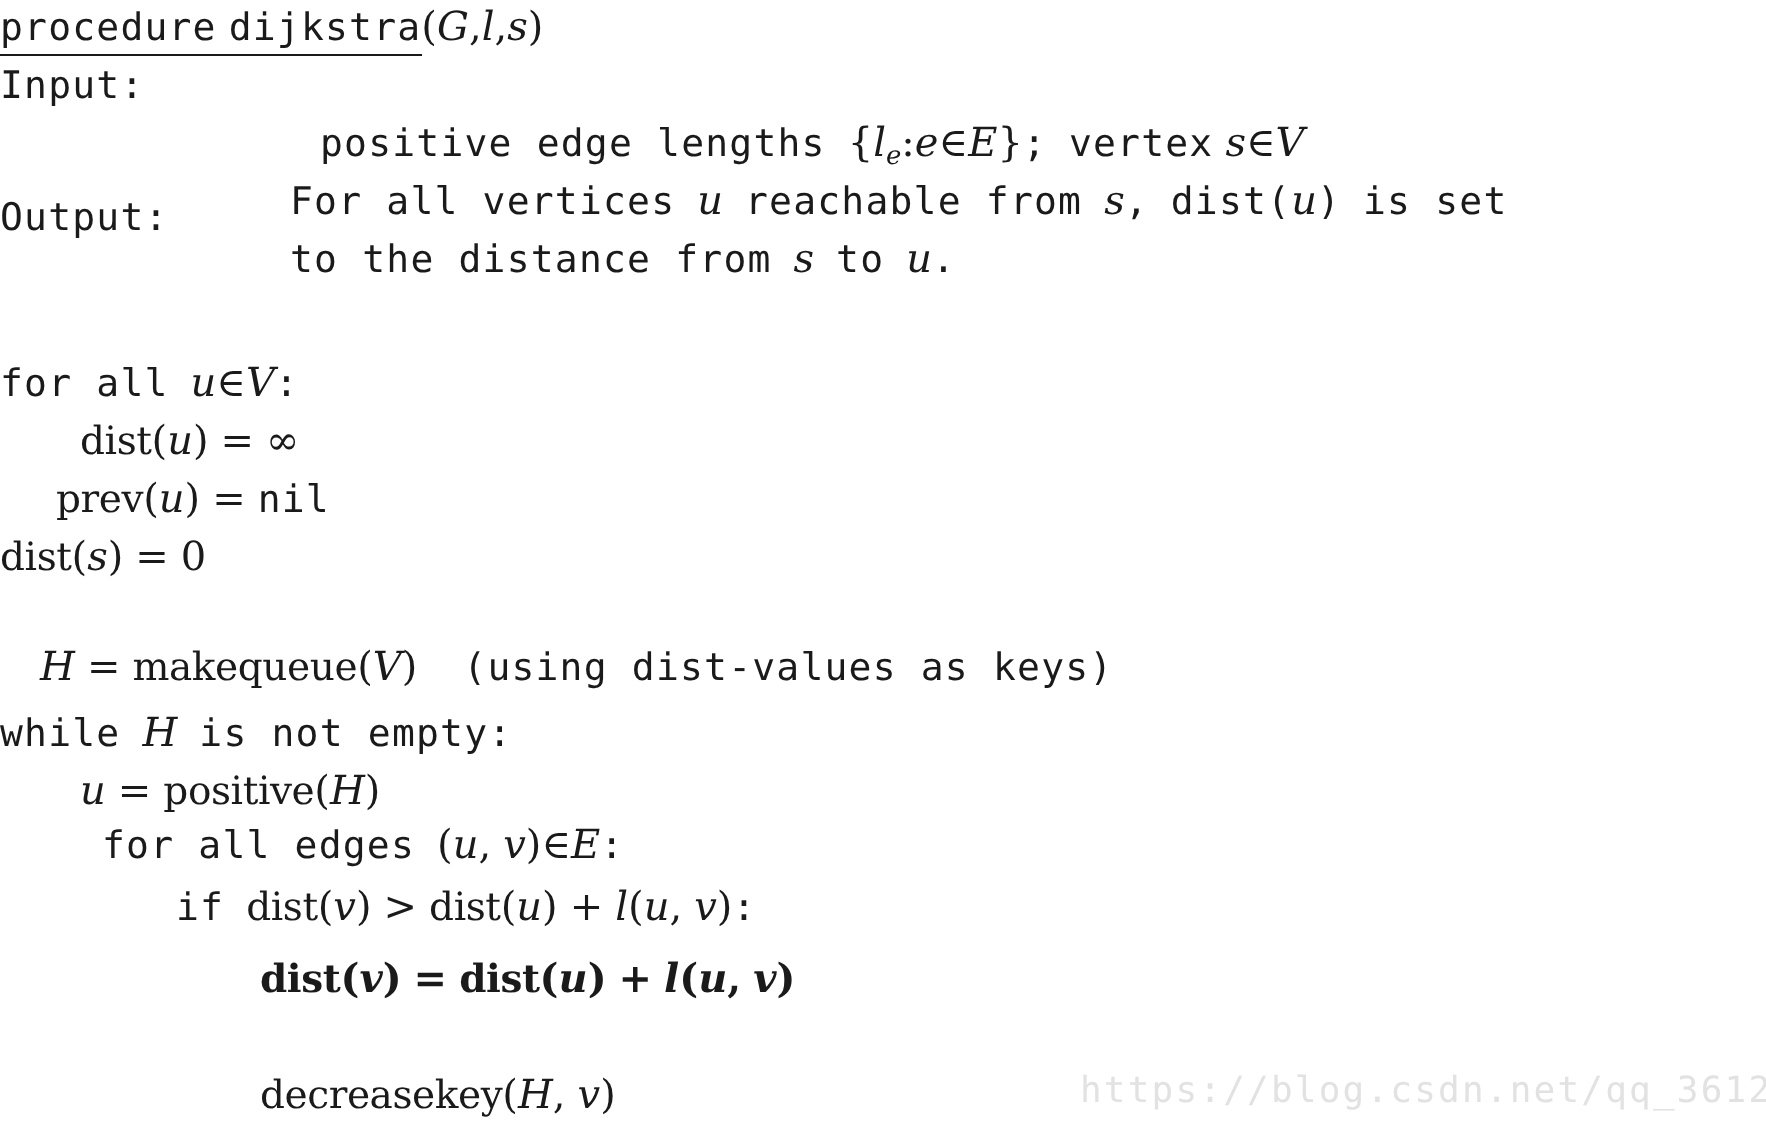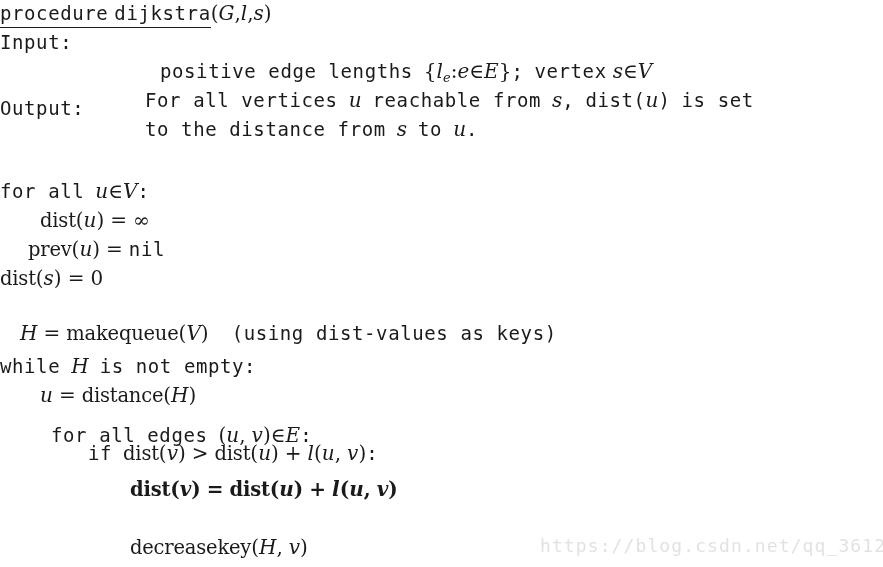--- a/index.html
+++ b/index.html
@@ -129,24 +129,24 @@
 
   <div class="line" style="top:324px;padding-left:20px;">
     <span class="mi">H</span><span class="sp"></span><span class="mo">=</span><span class="sp"></span><span class="rm">makequeue</span><span class="mo">(</span><span class="mi">V</span><span class="mo">)</span><span class="sp3"></span><span class="sp"></span><span class="tt">(using dist-values as keys)</span>
   </div>
 
   <div class="line" style="top:357px;">
     <span class="tt">while</span><span class="sp2"></span><span class="mi">H</span><span class="sp2"></span><span class="tt">is not empty:</span>
   </div>
 
   <div class="line" style="top:386px; left:40px;">
-    <span class="mi">u</span><span class="sp"></span><span class="mo">=</span><span class="sp"></span><span class="rm">distance</span><span class="mo">(</span><span class="mi">H</span><span class="mo">)</span>
+    <span class="mi">u</span><span class="sp"></span><span class="mo">=</span><span class="sp"></span><span class="rm">positive</span><span class="mo">(</span><span class="mi">H</span><span class="mo">)</span>
   </div>
 
-  <div class="line" style="top:426px; left:51px;">
+  <div class="line" style="top:413px; left:51px;">
     <span class="tt">for all edges</span><span class="sp2"></span><span class="mo">(</span><span class="mi">u</span><span class="mo">,</span><span class="sp"></span><span class="mi">v</span><span class="mo">)</span><span class="mo">∈</span><span class="mi">E</span><span class="tt">:</span>
   </div>
 
   <div class="line" style="top:444px; left:88px;">
     <span class="tt">if</span><span class="sp2"></span><span class="rm">dist</span><span class="mo">(</span><span class="mi">v</span><span class="mo">)</span><span class="sp"></span><span class="mo">&gt;</span><span class="sp"></span><span class="rm">dist</span><span class="mo">(</span><span class="mi">u</span><span class="mo">)</span><span class="sp"></span><span class="mo">+</span><span class="sp"></span><span class="mi">l</span><span class="mo">(</span><span class="mi">u</span><span class="mo">,</span><span class="sp"></span><span class="mi">v</span><span class="mo">)</span><span class="tt">:</span>
   </div>
 
   <div class="line" style="top:480px; left:130px;font-weight:bold;">
     <span class="rm">dist</span><span class="mo">(</span><span class="mi">v</span><span class="mo">)</span><span class="sp"></span><span class="mo">=</span><span class="sp"></span><span class="rm">dist</span><span class="mo">(</span><span class="mi">u</span><span class="mo">)</span><span class="sp"></span><span class="mo">+</span><span class="sp"></span><span class="mi">l</span><span class="mo">(</span><span class="mi">u</span><span class="mo">,</span><span class="sp"></span><span class="mi">v</span><span class="mo">)</span>
   </div>

